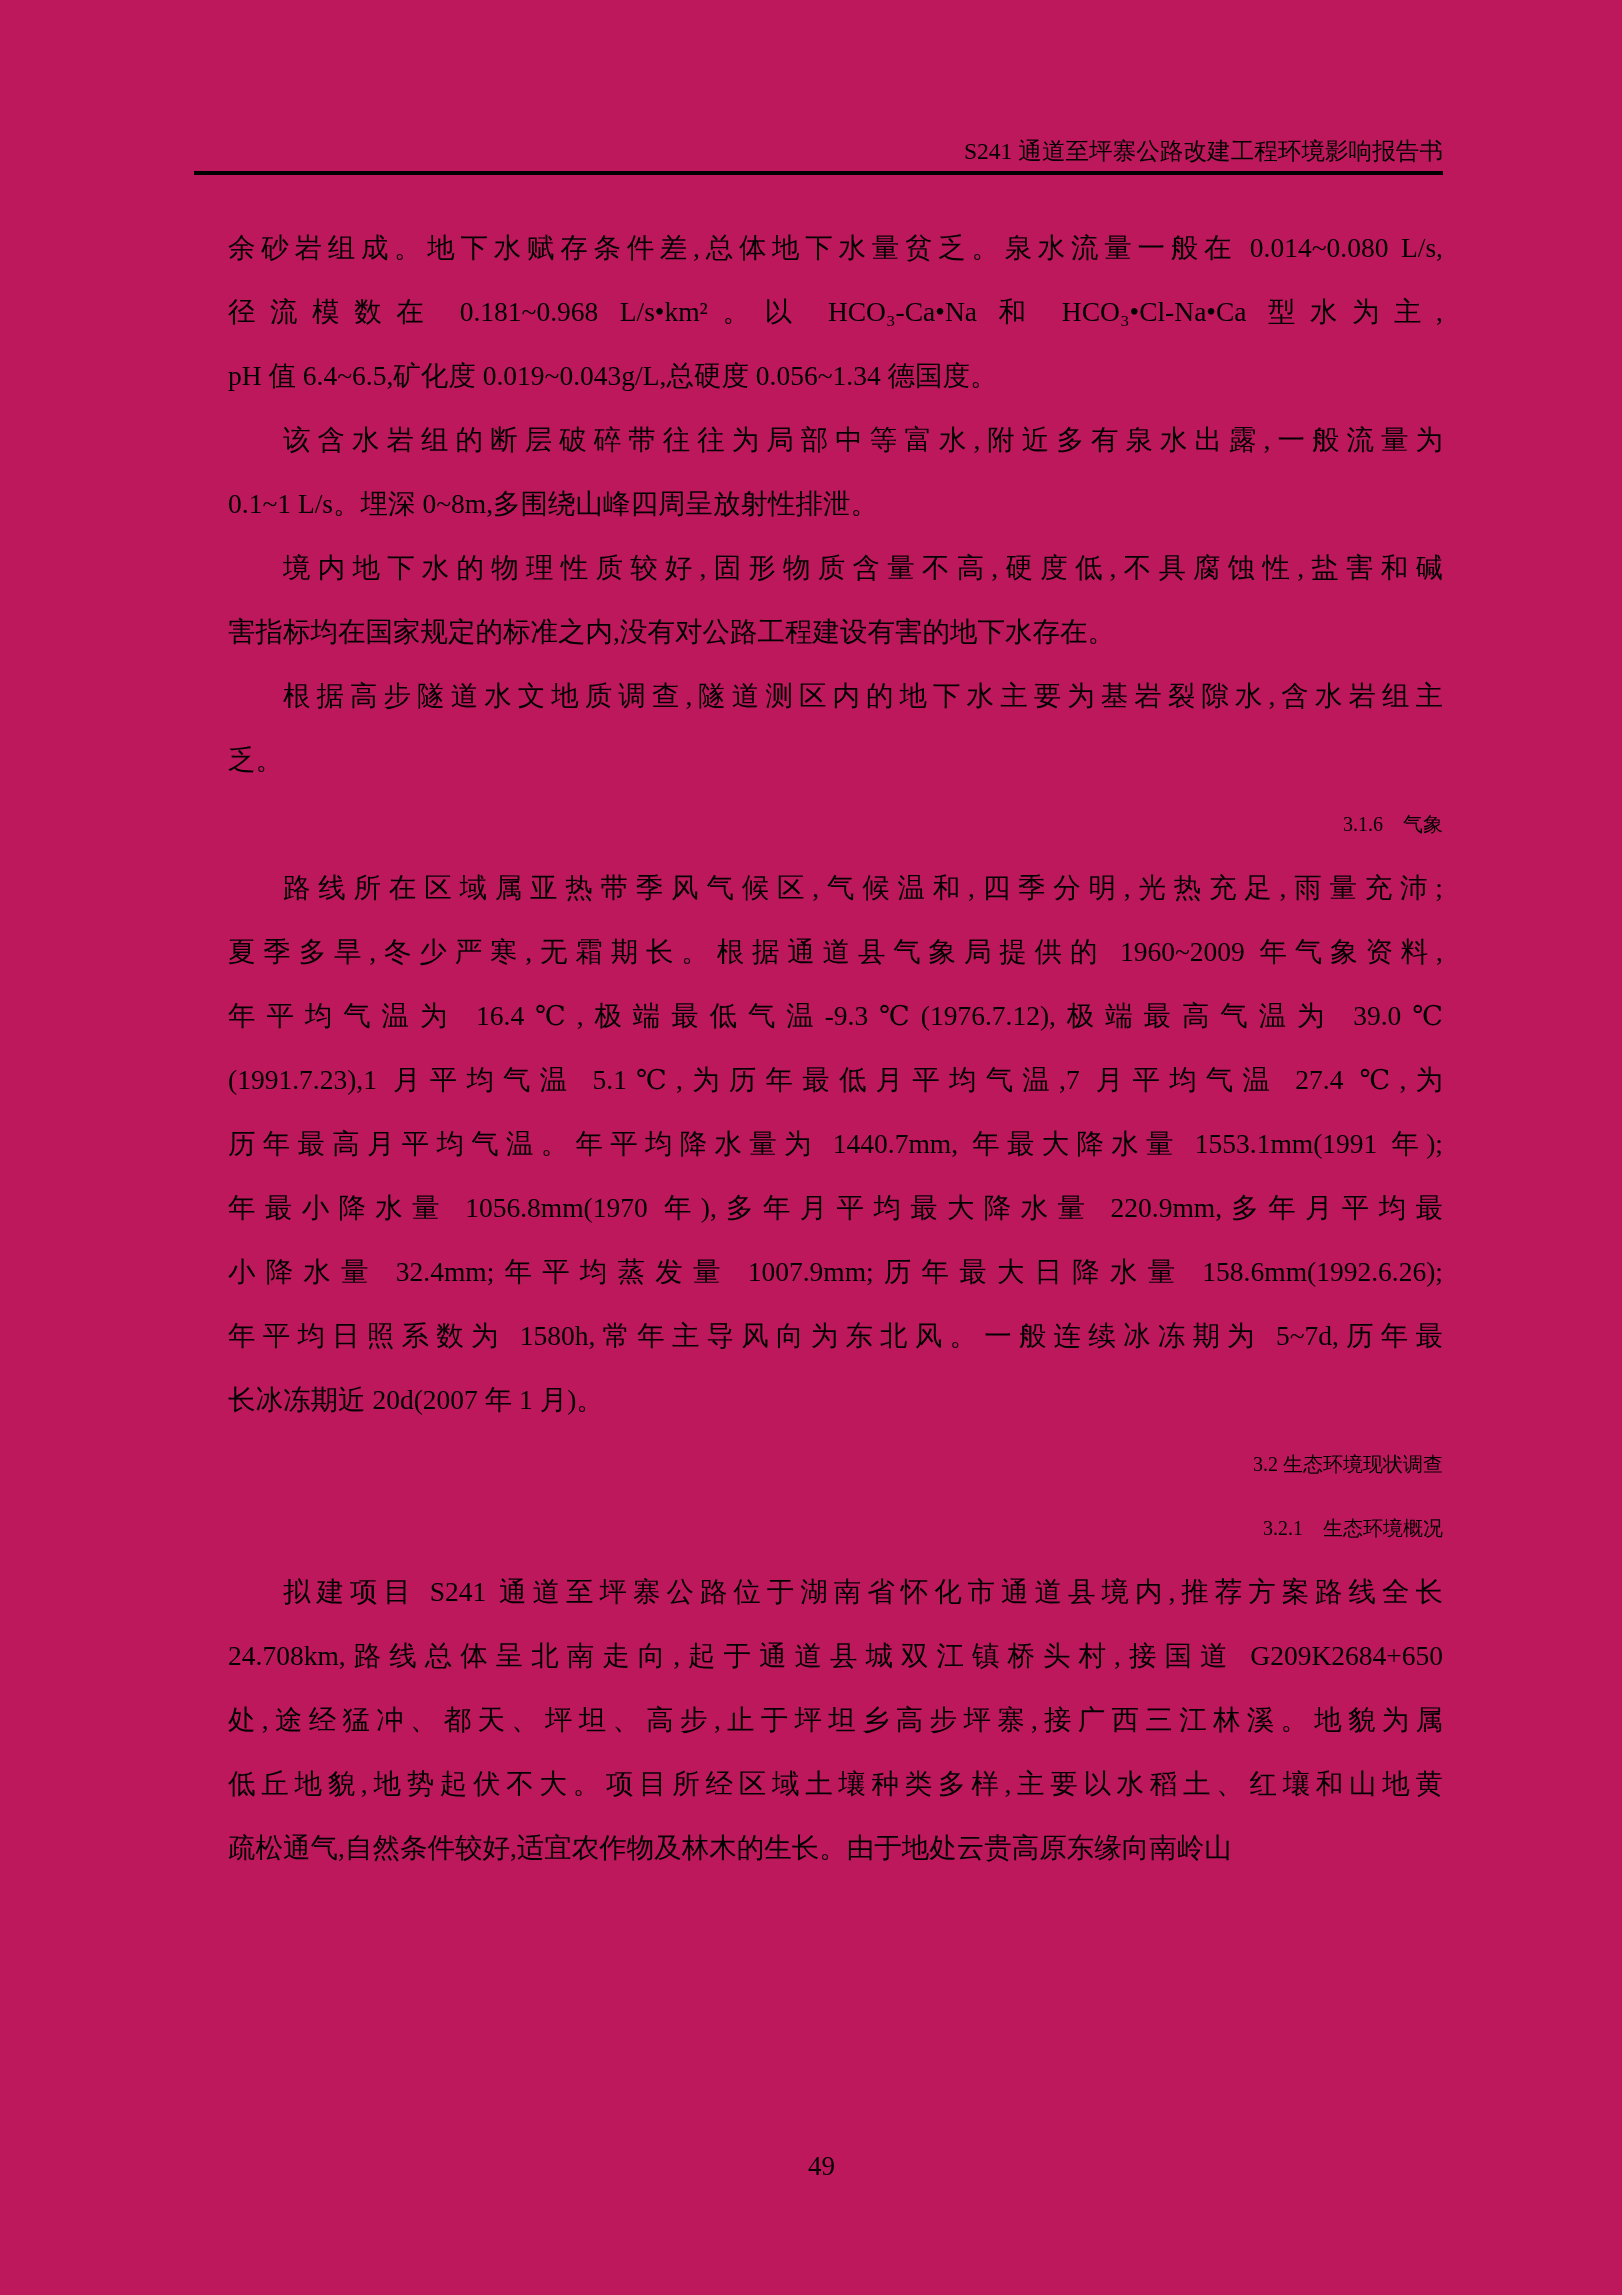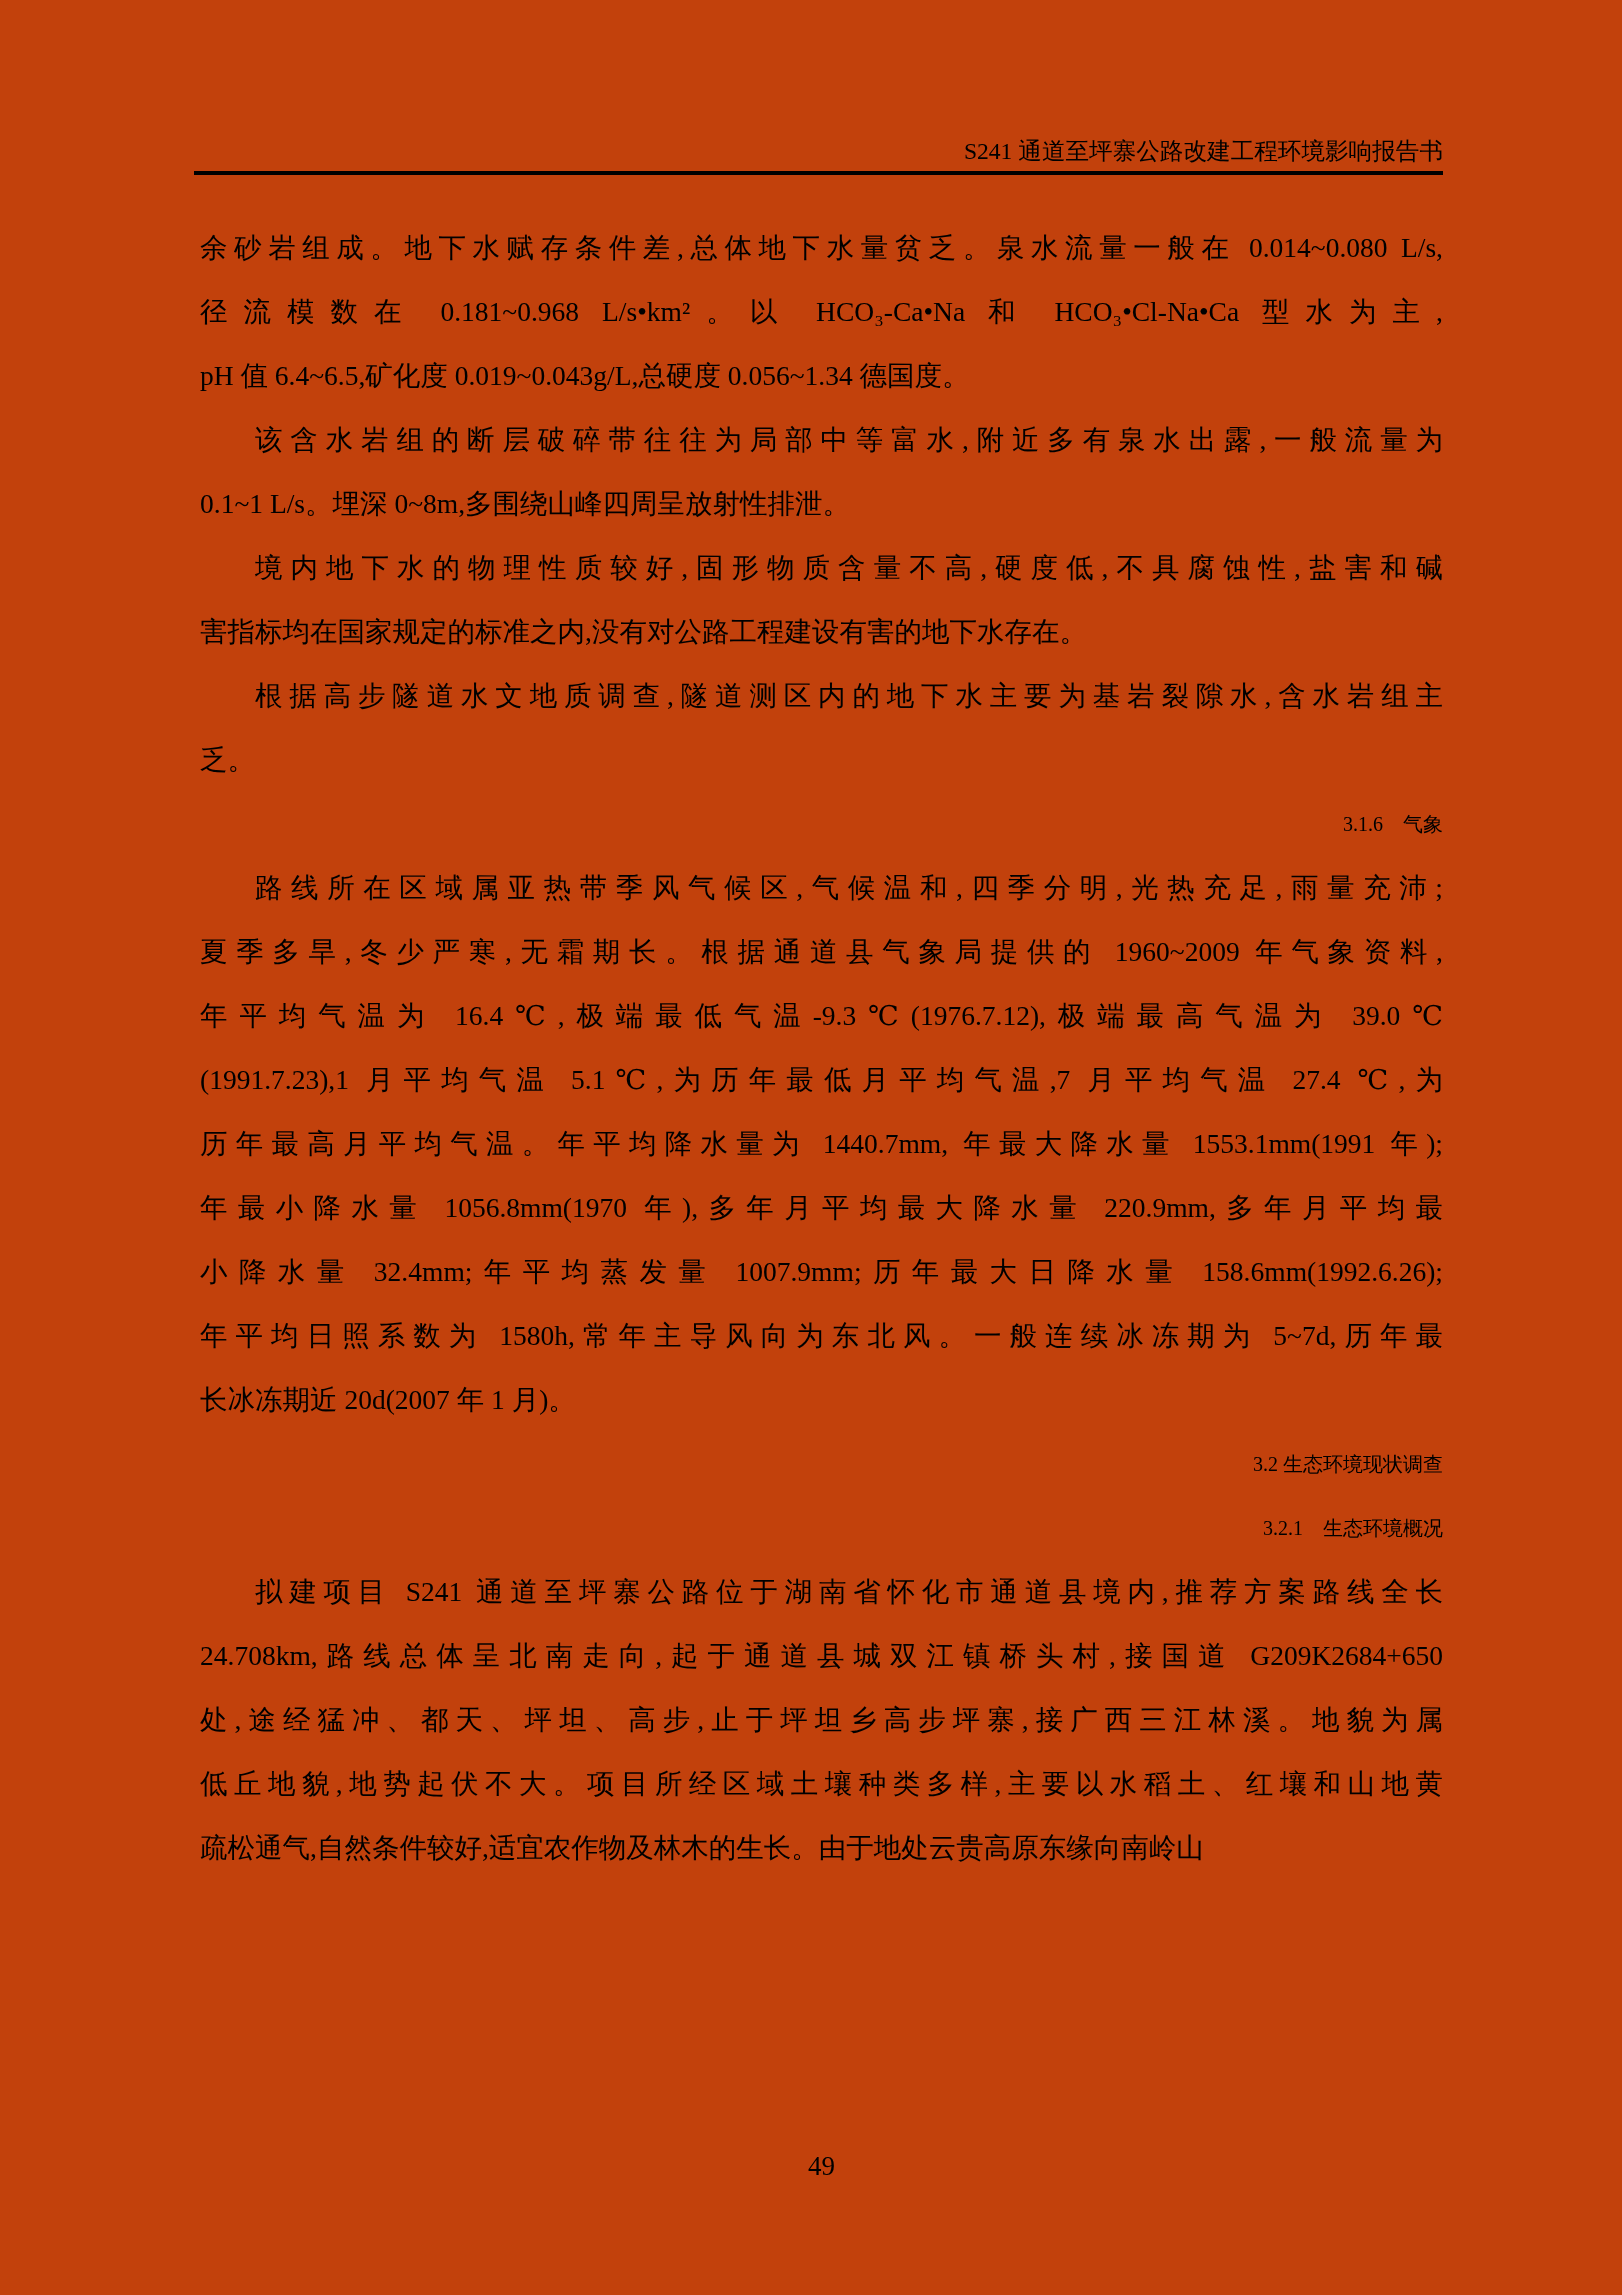--- a/index.html
+++ b/index.html
@@ -4,21 +4,21 @@
 <style>
   html, body {
     margin: 0;
     padding: 0;
     background: #ffffff;
   }
   .page {
     position: relative;
     width: 1622px;
     height: 2295px;
-    background: #c2410c;
+    background: #be185d;
     color: #000000;
     font-family: "Liberation Serif", "DejaVu Serif", "DejaVu Sans", serif;
     overflow: hidden;
   }
   .running-head {
     position: absolute;
     top: 137px;
     right: 179px;
     font-size: 23.6px;
     line-height: 29px;
@@ -39,20 +39,21 @@
     width: 1243px;
     font-size: 27.5px;
   }
   .paragraph { margin: 0; }
   .line {
     height: 64px;
     line-height: 64px;
     overflow: hidden;
     text-align: justify;
     text-align-last: justify;
+    margin-left: 28px;
   }
   .line.para-end {
     text-align-last: left;
   }
   .line.indent {
     text-indent: 55px;
   }
   .heading {
     height: 64px;
     line-height: 64px;

